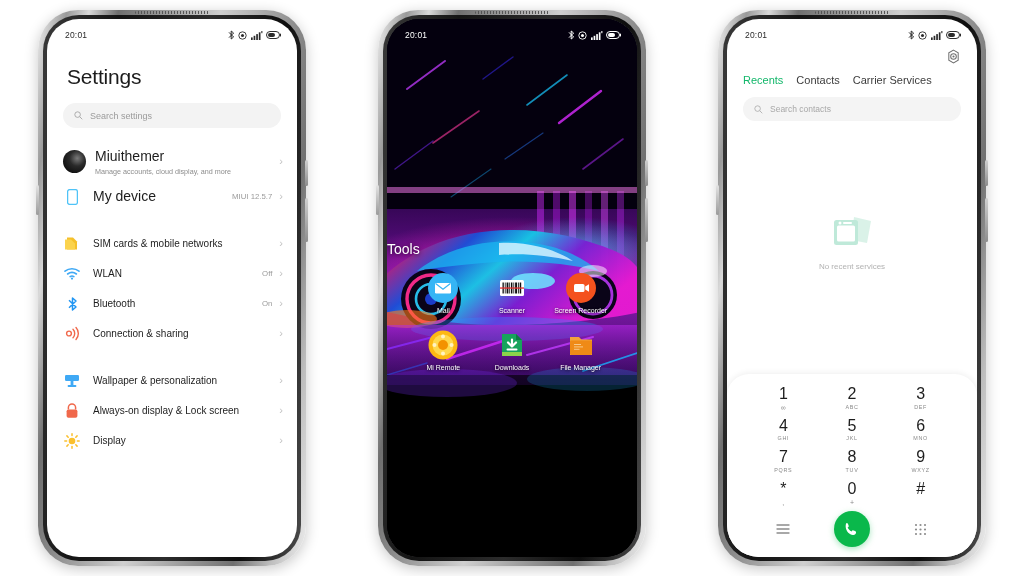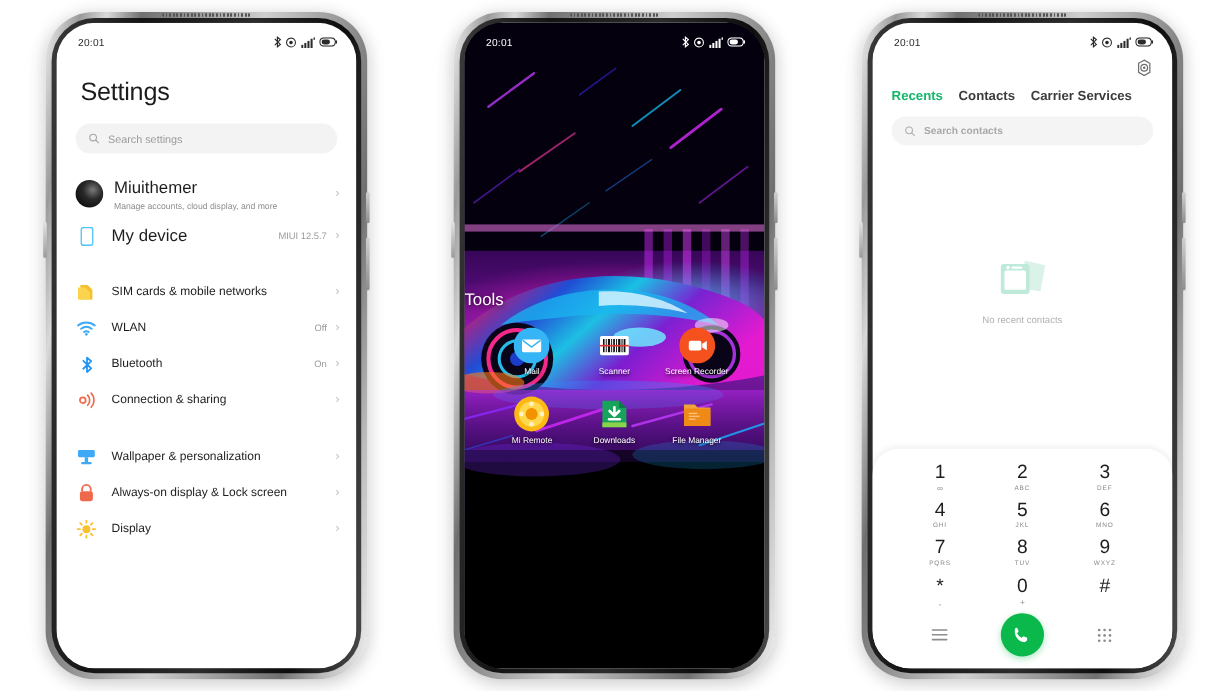--- a/index.html
+++ b/index.html
@@ -152,21 +152,21 @@
     width: 30px; height: 30px; margin: 0 auto 4px auto;
     display:flex; align-items:center; justify-content:center;
   }
   .app .name {
     font-size: 7px; color:#fff; line-height: 1.25;
     text-shadow: 0 1px 3px rgba(0,0,0,.85);
   }
 
   
   .dialer-screen { width:100%; height:100%; background:#fff; display:flex; flex-direction:column; }
-  .dial-top { padding: 0 16px; font-weight: bold; }
+  .dial-top { padding: 0 16px; }
   .gear-row { display:flex; justify-content:flex-end; padding-top: 4px; }
   .tabs { display:flex; gap: 13px; margin-top: 10px; align-items:baseline; }
   .tab { font-size: 11px; color:#3c3c3c; white-space:nowrap; }
   .tab.active { color:#12b76a; }
   .dial-search {
     margin-top: 11px; height: 24px; border-radius: 13px;
     background:#f4f4f4; display:flex; align-items:center; gap:7px;
     padding: 0 11px; font-size: 8.5px; color:#a8a8a8;
   }
   .empty-state {
@@ -672,21 +672,21 @@
           </div>
 
           <div class="empty-state">
             <svg width="46" height="42" viewBox="0 0 46 42">
               <path d="M25 4 42 8 38 30 22 27z" fill="#cdeee0" opacity=".75"></path>
               <rect x="5" y="7" width="24" height="25" rx="2.5" fill="#bfe9d9"></rect>
               <rect x="8" y="12.5" width="18" height="16" rx="1.6" fill="#ffffff"></rect>
               <circle cx="11" cy="10" r="1.5" fill="#ffffff"></circle>
               <rect x="14" y="9" width="9" height="2" rx="1" fill="#ffffff"></rect>
             </svg>
-            <div class="et">No recent contacts</div>
+            <div class="et">No recent services</div>
           </div>
 
           <div class="keypad">
             <div class="keys">
               <div class="key">
                   <div class="d">1</div>
                   <div class="s tiny">∞</div>
                 </div>
               <div class="key">
                   <div class="d">2</div>

